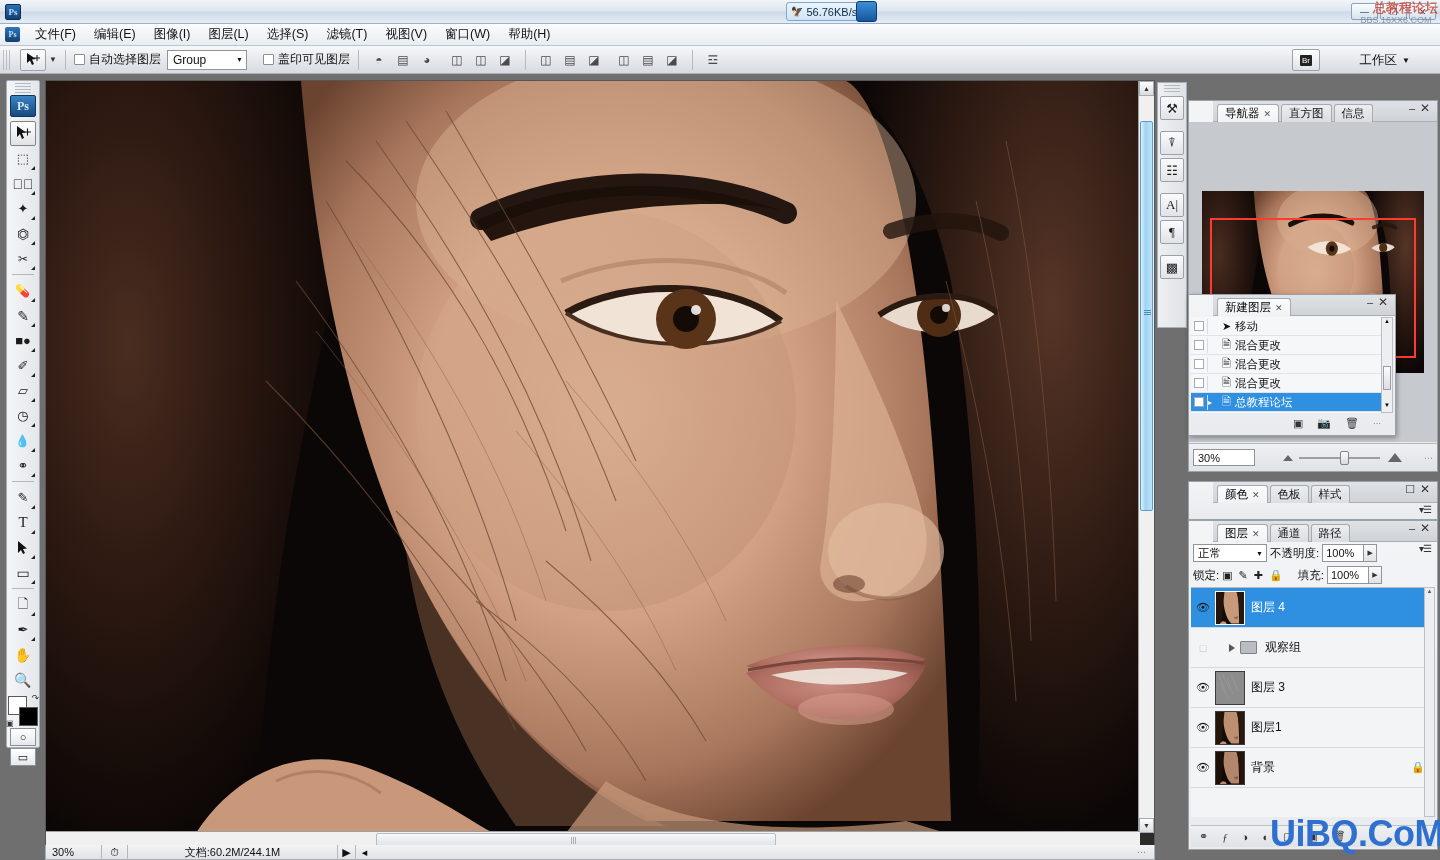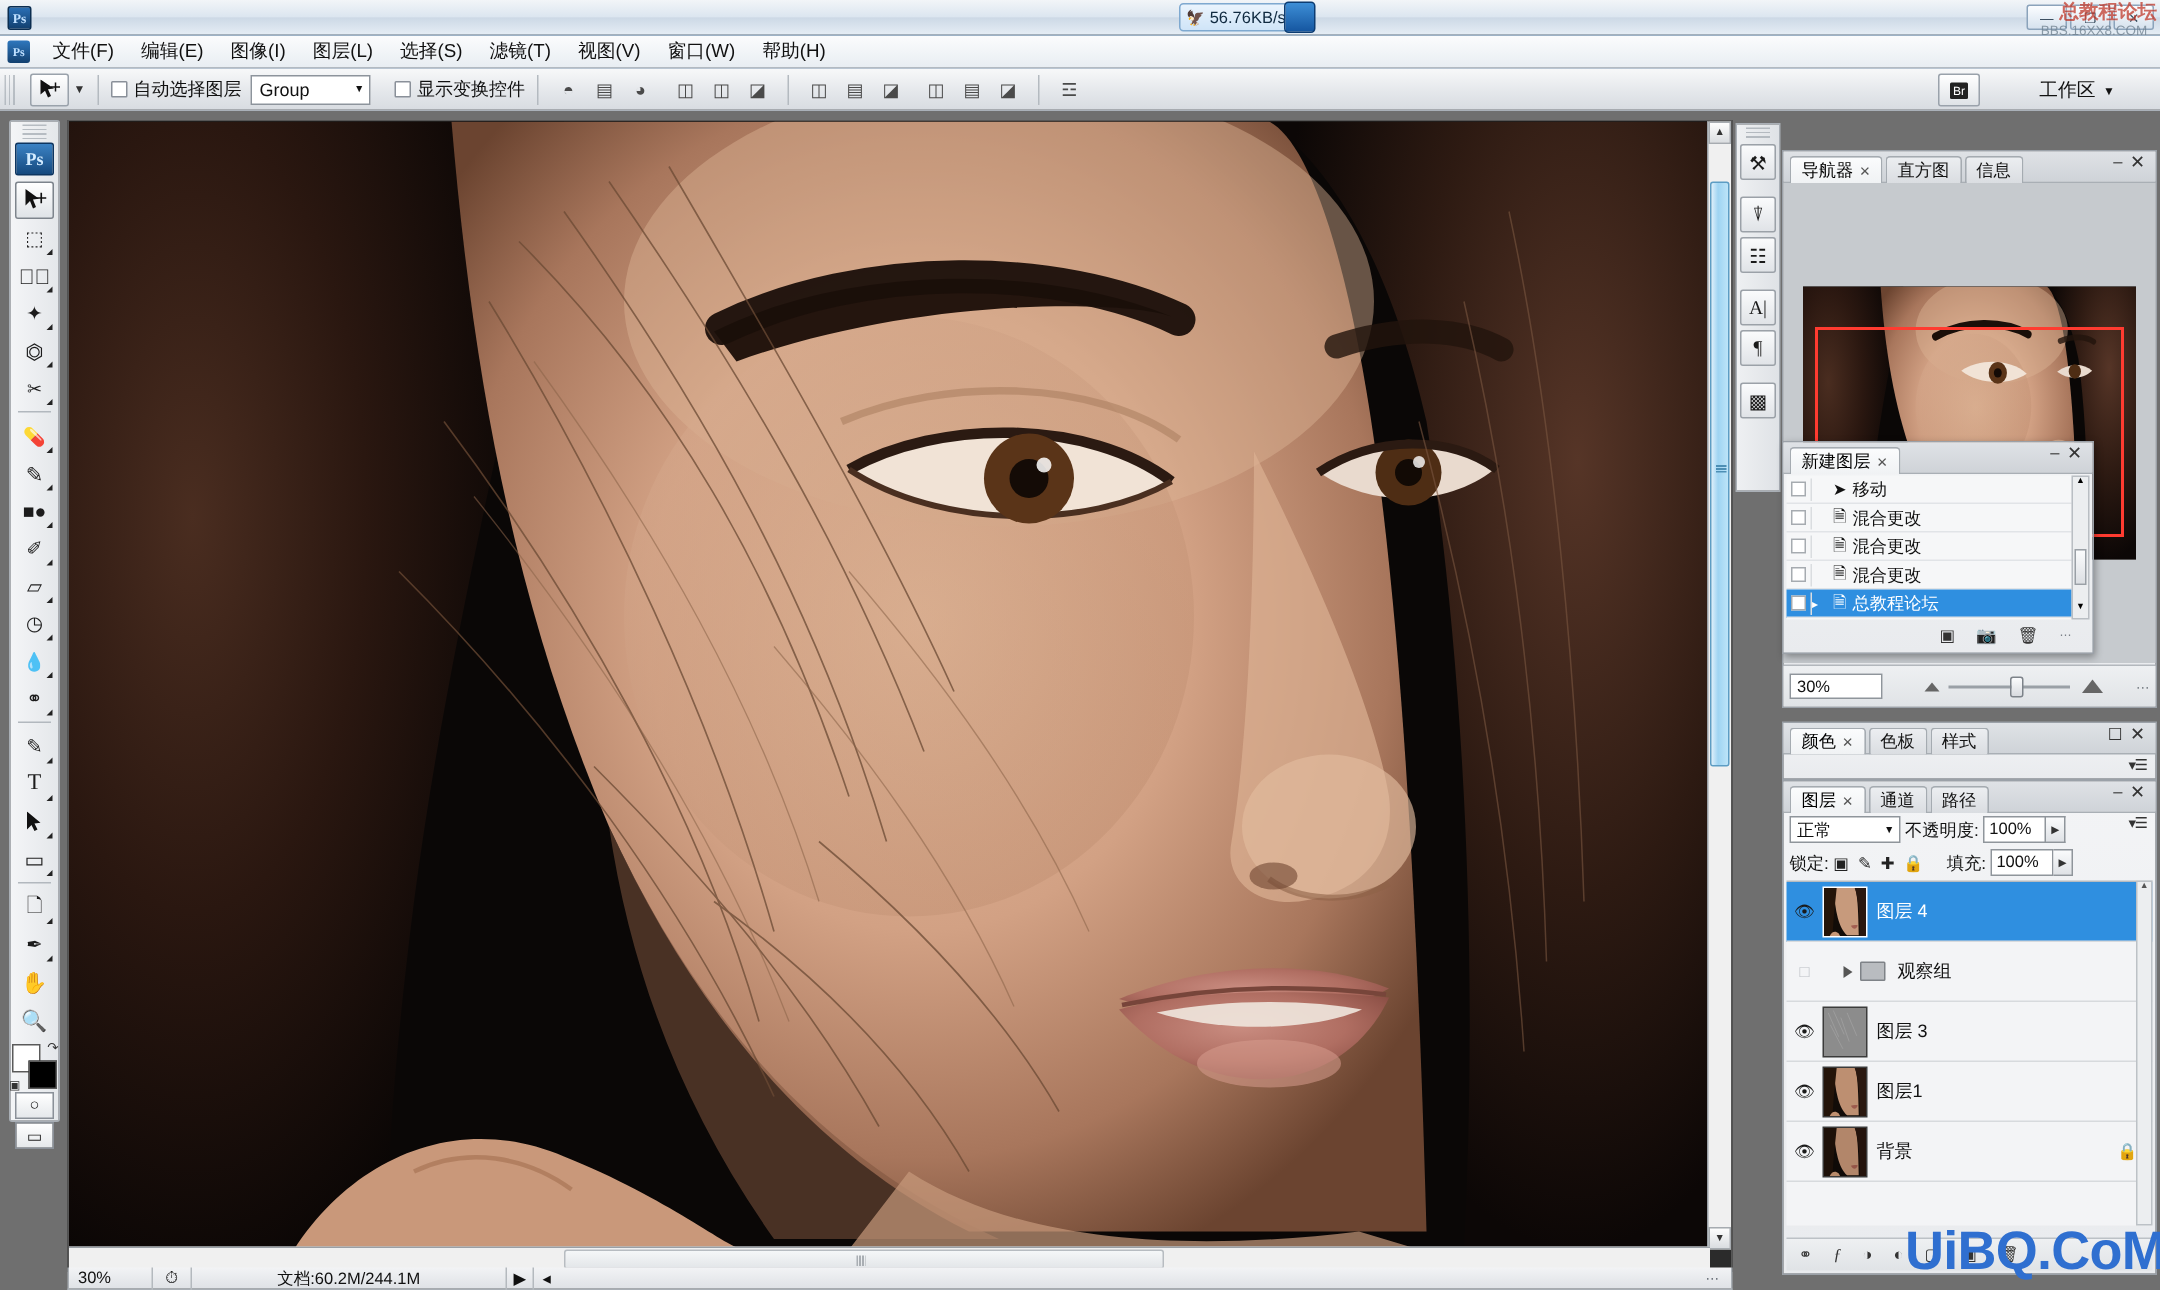--- a/index.html
+++ b/index.html
@@ -205,20 +205,21 @@
     background:linear-gradient(to bottom,#fafbfc,#e0e3e7);
     display:flex;align-items:center;justify-content:center;font-size:13px;color:#1a1a1a;
   }
   .dock-grp-sep{height:5px;}
 
   
   .panel{
     position:absolute;
     background:linear-gradient(to bottom,#f3f4f6,#e9ebee);
     border:1px solid #9ba1a8;
+    padding-left:24px;
   }
   .panel-head{
     height:21px; position:relative;
     background:linear-gradient(to bottom,#dfe2e6,#cfd3d8);
     border-bottom:1px solid #a9afb5;
   }
   .ptabs{ position:absolute; left:4px; top:3px; display:flex; gap:2px; }
   .ptab{
     height:18px; padding:0 7px; font-size:11.5px; color:#141414;
     background:linear-gradient(to bottom,#eceef1,#dadde1);
@@ -360,21 +361,21 @@
 
     <span class="chk"></span>
     <span class="opt-label">自动选择图层</span>
 
     <div class="combo">
       <span>Group</span>
       <span style="font-size:7px">▼</span>
     </div>
 
     <span class="chk" style="margin-left:16px"></span>
-    <span class="opt-label">显示变换控件</span>
+    <span class="opt-label">盖印可见图层</span>
 
     <div class="sep-v"></div>
 
     <div class="align-ico">◓</div>
     <div class="align-ico">▤</div>
     <div class="align-ico">◕</div>
     <div style="width:6px"></div>
     <div class="align-ico">◫</div>
     <div class="align-ico">◫</div>
     <div class="align-ico">◪</div>

